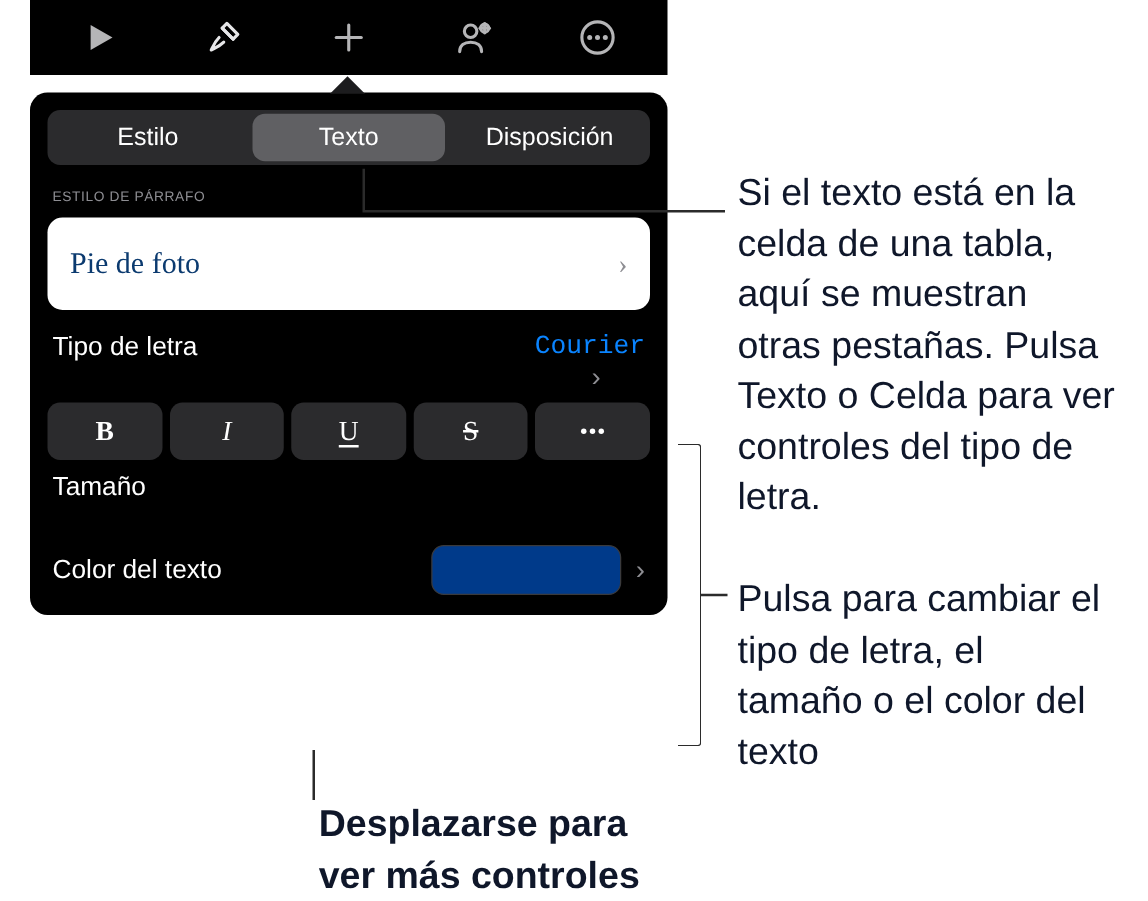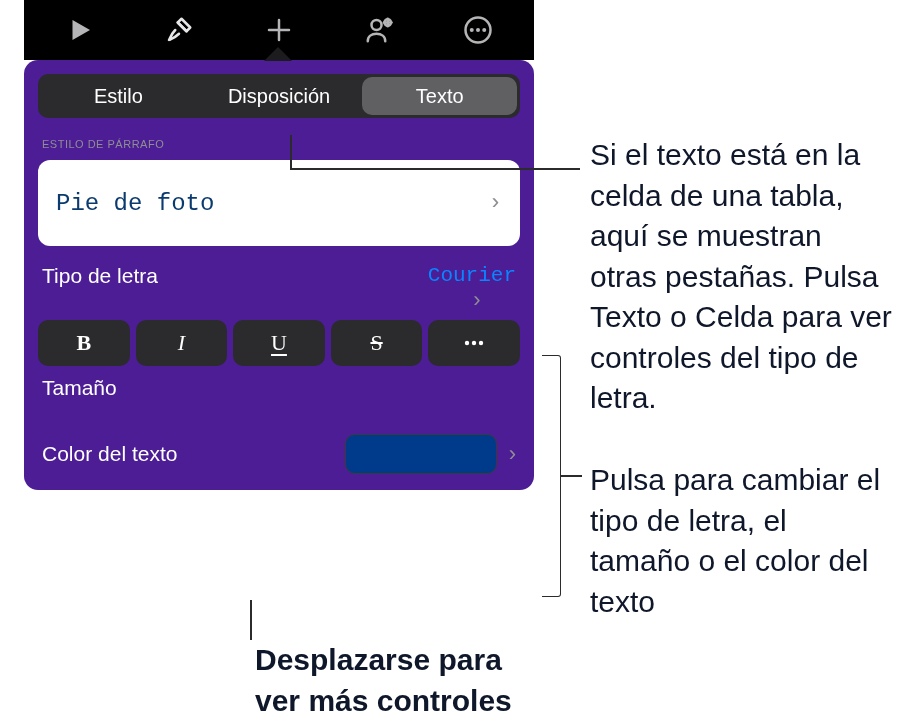--- a/index.html
+++ b/index.html
@@ -34,22 +34,23 @@
     align-items: center;
     justify-content: center;
     color: #b5b5b7;          
   }
   .toolbar .tbutton.active { color: #e6e6e8; }
   .toolbar svg { width: 30px; height: 30px; fill: none; stroke: currentColor; stroke-width: 2; stroke-linecap: round; stroke-linejoin: round; }
 
   
   .panel {
     position: relative;
-    background: #4c1d95;
+    background: #000000;
     border-radius: 14px;
+    margin-top: 14px;
     padding: 14px 14px 10px 14px;
     color: #fff;
   }
   
   .panel::before {
     content: "";
     position: absolute;
     top: -13px;
     left: 240px;              
     width: 0; height: 0;
@@ -87,26 +88,26 @@
     font-size: 11px;
     letter-spacing: 0.5px;
     color: #8e8e93;
     text-transform: uppercase;
   }
 
   .style-card {
     background: #fff;
     color: #0b3a6f;
     border-radius: 12px;
-    height: 86px;
+    height: 74px;
     display: flex;
     align-items: center;
     justify-content: space-between;
     padding: 0 18px;
-    font-family: Liberation Mono, monospace;
+    font-family: Liberation Serif, serif;
     font-size: 24px;
   }
   .chev-grey { color: #8e8e93; font-size: 22px; }
 
   
   .row {
     display: flex;
     align-items: flex-start;
     justify-content: space-between;
     height: 52px;
@@ -245,22 +246,22 @@
         <circle cx="12" cy="12" r="1.6" fill="currentColor" stroke="none"></circle>
         <circle cx="17" cy="12" r="1.6" fill="currentColor" stroke="none"></circle>
       </svg>
     </div>
   </div>
 
   <div class="panel">
 
     <div class="segmented">
       <div class="seg">Estilo</div>
+      <div class="seg selected">Texto</div>
       <div class="seg">Disposición</div>
-      <div class="seg selected">Texto</div>
     </div>
 
     <div class="section-header">ESTILO DE PÁRRAFO</div>
 
     <div class="style-card">
       <span>Pie de foto</span>
       <span class="chev-grey">›</span>
     </div>
 
     <div class="row" style="margin-top:18px">

